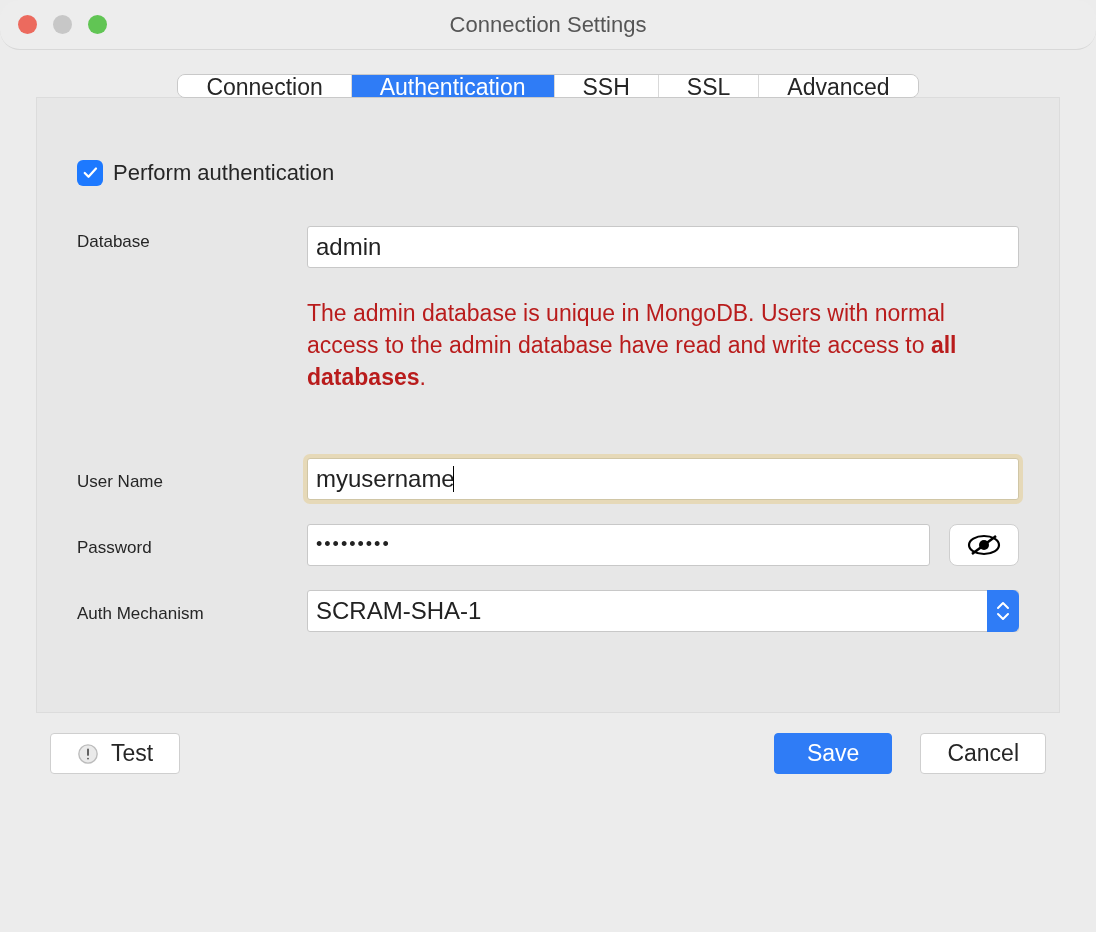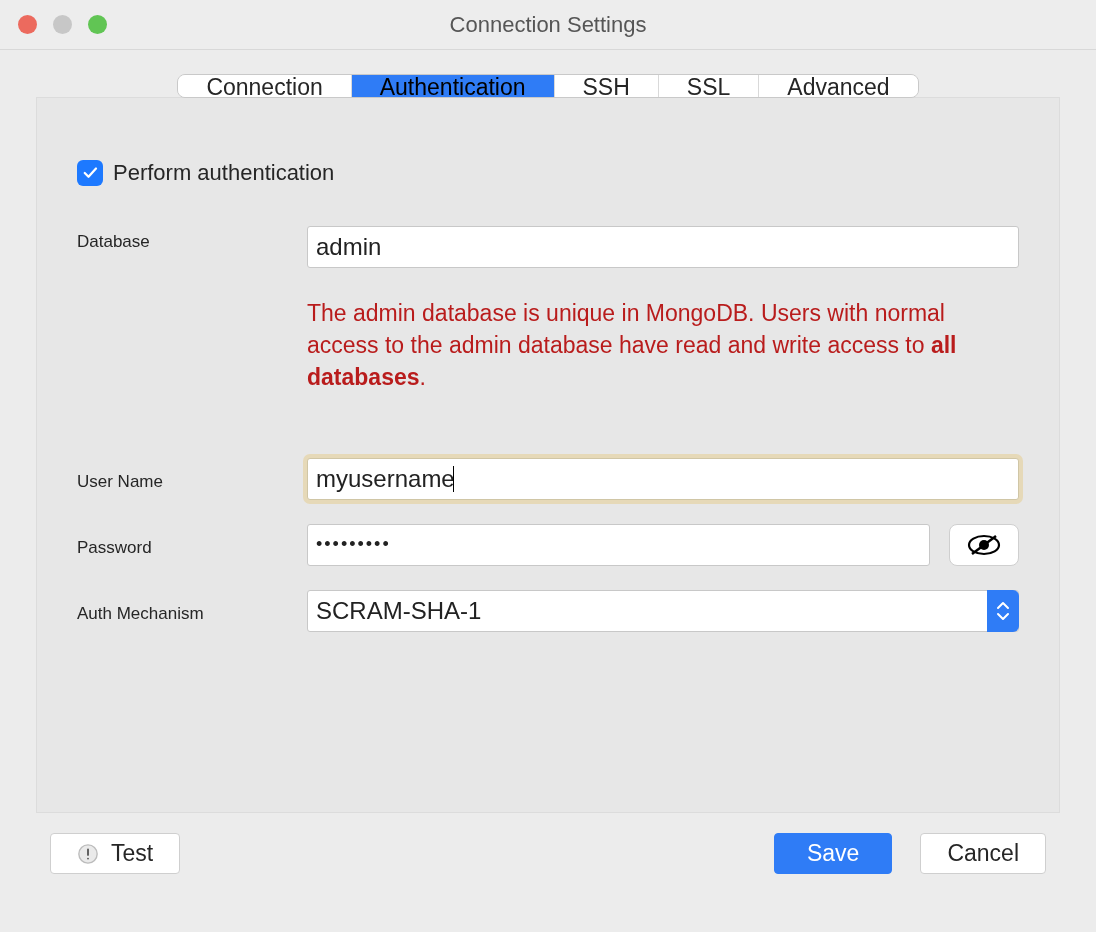--- a/index.html
+++ b/index.html
@@ -11,20 +11,21 @@
     color: #262626;
     -webkit-font-smoothing: antialiased;
   }
   .titlebar {
     height: 50px;
     background: #ededed;
     border-bottom: 1px solid #d8d8d8;
     position: relative;
     display: flex;
     align-items: center;
+    border-radius: 20px;
   }
   .traffic-lights {
     display: flex;
     gap: 16px;
     padding-left: 18px;
   }
   .traffic-light {
     width: 19px; height: 19px; border-radius: 50%;
   }
   .title-text {
@@ -56,30 +57,30 @@
   .tab {
     padding: 12px 28px;
     font-size: 23px;
     background: #fff;
     border-right: 1px solid #d9d9d9;
     display: flex; align-items: center; justify-content: center;
   }
   .tab:last-child { border-right: none; }
   .tab.active {
     background: #2f7cf6;
-    color: #000000;
+    color: #ffffff;
   }
   .panel {
     border: 1px solid #dcdcdc;
     border-radius: 0;
     background: #e7e7e7;
     padding: 62px 40px 16px 40px;
     margin-top: -1px;
     position: relative;
-    height: 716px;
+    height: 616px;
   }
   .row {
     display: flex;
     align-items: center;
     margin-bottom: 24px;
   }
   .row.top { align-items: flex-start; }
   .label-col {
     width: 230px;
     font-size: 17px;

